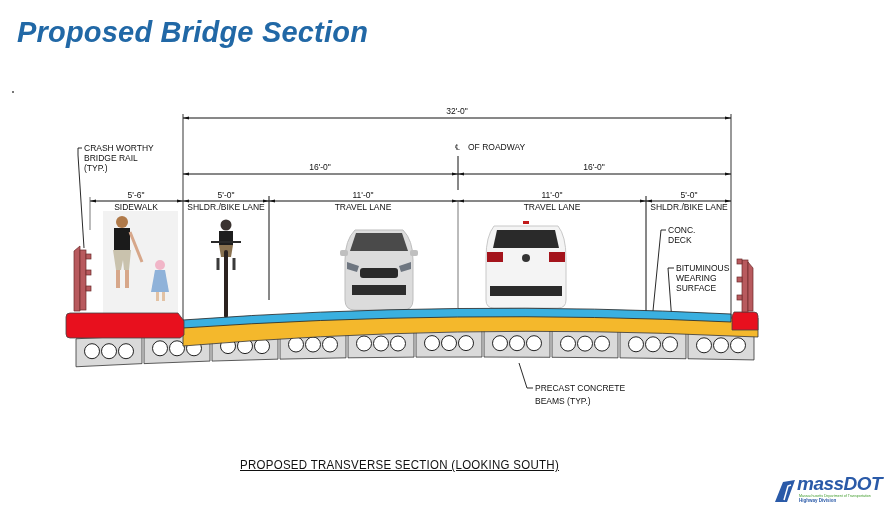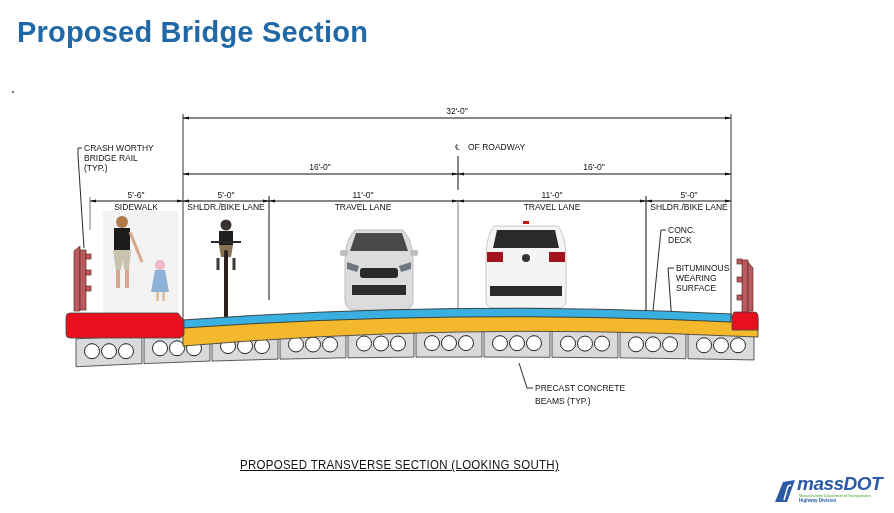--- a/index.html
+++ b/index.html
@@ -1,17 +1,17 @@
 <!DOCTYPE html>
 <html><head>
   <meta charset="utf-8">
   <style>
     html, body { margin: 0; padding: 0; background: #ffffff; }
     body { width: 894px; height: 513px; position: relative; overflow: hidden; font-family: "Liberation Sans", sans-serif; }
-    .title { position: absolute; left: 17px; top: 16px; font-size: 29px; font-weight: bold; color: #2168a6; letter-spacing: 0.2px; }
+    .title { position: absolute; left: 17px; top: 16px; font-size: 29px; font-weight: bold; color: #2168a6; letter-spacing: 0.2px; font-style: italic; }
     .dot { position: absolute; left: 12px; top: 91px; width: 2px; height: 2px; background: #777; }
     svg.drawing { position: absolute; left: 0; top: 0; }
     .cad { font-family: "Liberation Sans Narrow", "Liberation Sans", sans-serif; font-size: 8.5px; fill: #111; }
     .caption { position: absolute; left: 240px; top: 458px; font-size: 12.5px; color: #111; text-decoration: underline; letter-spacing: 0.3px; transform: scaleX(0.92); transform-origin: left; }
     .logo { position: absolute; left: 773px; top: 476px; width: 116px; height: 30px; }
     .logo .mark { position: absolute; left: 0; top: 2px; }
     .logo .brand { position: absolute; left: 24px; top: -3px; font-size: 19px; font-weight: bold; font-style: italic; color: #2a5aa8; letter-spacing: -0.5px; }
     .logo .sub1 { position: absolute; left: 26px; top: 18px; font-size: 3.6px; color: #3f9b2a; white-space: nowrap; }
     .logo .sub2 { position: absolute; left: 26px; top: 22px; font-size: 4.5px; font-weight: bold; color: #2a5aa8; white-space: nowrap; }
   </style>

